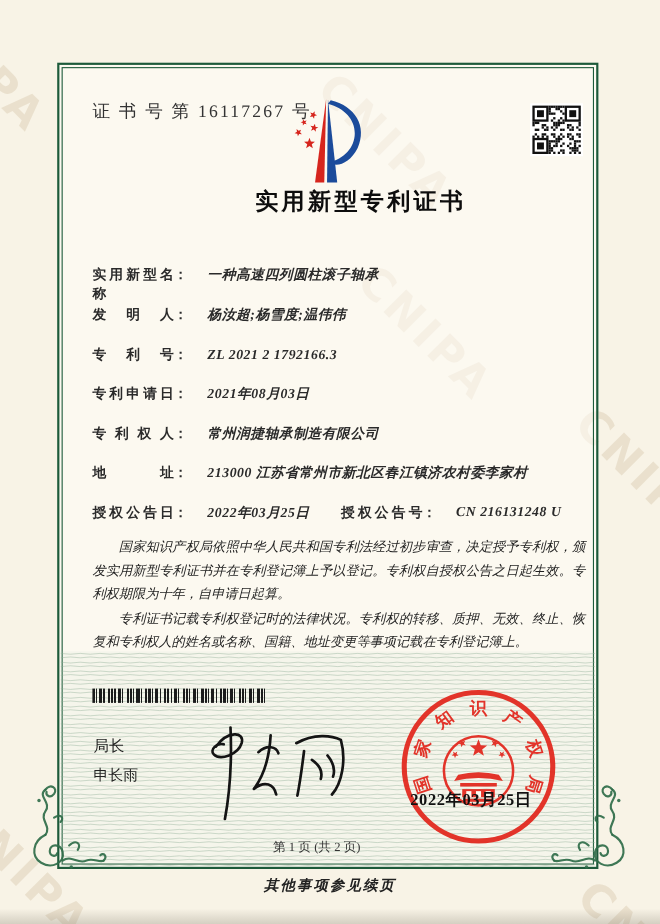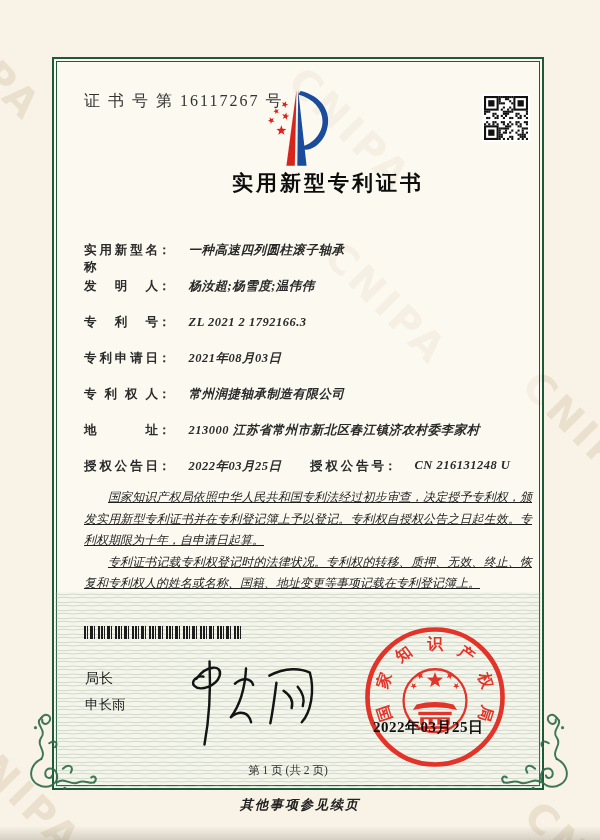--- a/index.html
+++ b/index.html
@@ -90,21 +90,21 @@
   }
   .f-colon { margin:0 2px 0 0; }
   .f-value { margin-left:16px; letter-spacing:0.5px;font-style:italic; }
   .f-group2 { position:absolute; left:226px; display:flex; align-items:flex-start; }
 
   .paras {
     position:absolute; left:84px; top:487px; width:448px; z-index:3;
     font-size:12px; line-height:21.5px; color:#1e1e1e;
     font-style:italic; text-align:justify;
   }
-  .paras p { text-indent:2em; margin:0;text-decoration:underline; }
+  .paras p { text-indent:2em; margin:0; }
 
   .barcode {
     position:absolute; left:84px; top:626px; width:157px; height:13px; z-index:3;
     background:repeating-linear-gradient(90deg,
       #1c1c1c 0 2px, transparent 2px 3px,
       #1c1c1c 3px 4px, transparent 4px 6px,
       #1c1c1c 6px 9px, transparent 9px 10px,
       #1c1c1c 10px 11px, transparent 11px 14px,
       #1c1c1c 14px 16px, transparent 16px 17px);
   }

